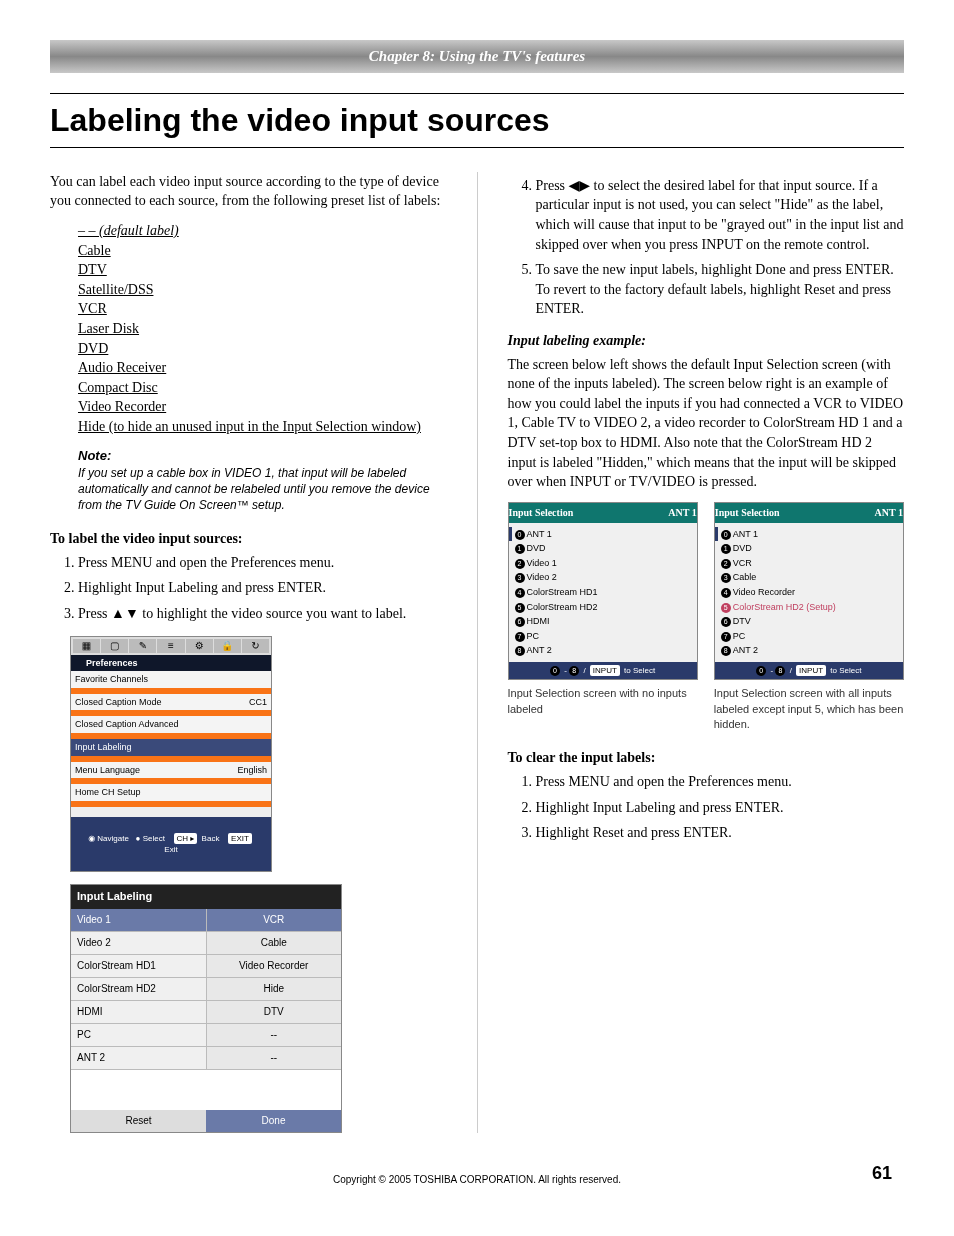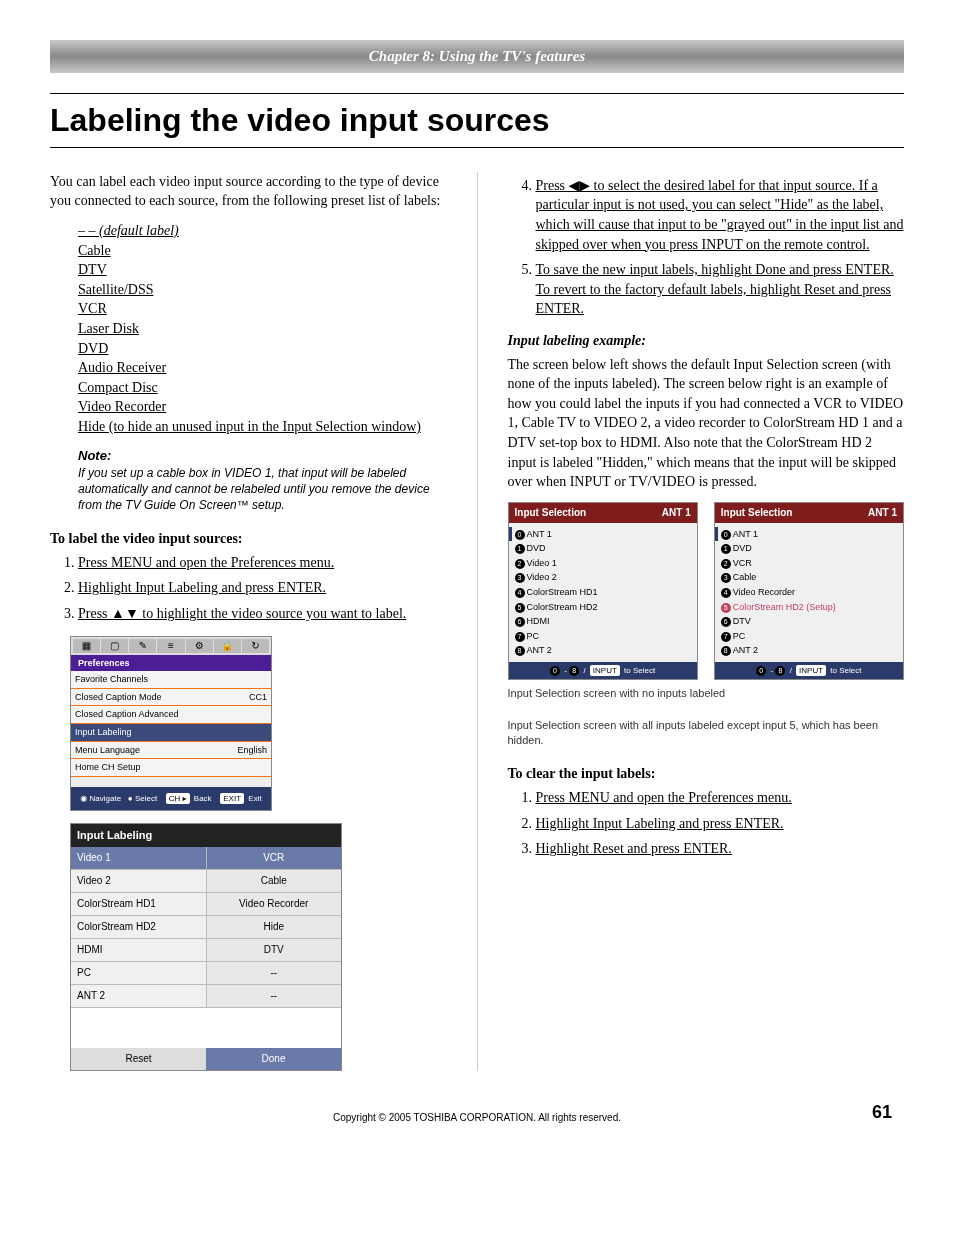--- a/index.html
+++ b/index.html
@@ -67,21 +67,20 @@
   .subhead {
     font-weight: bold;
     margin: 8px 0 4px 0;
   }
   .italic-sub {
     font-style: italic;
   }
   ol.steps {
     margin: 4px 0 12px 0;
     padding-left: 28px;
-    text-decoration: underline;
   }
   ol.steps li {
     margin-bottom: 6px;
   }
 
   
   .prefs-wrap {
     width: 200px;
     border: 1px solid #888;
     background: #eee;
@@ -98,41 +97,41 @@
   .prefs-tabs span {
     flex: 1;
     height: 14px;
     background: #bbb;
     display: flex;
     align-items: center;
     justify-content: center;
     font-size: 10px;
   }
   .prefs-title {
-    background: #4c1d95;
-    color: #fff;
-    padding: 2px 7px;
+    background: #0f172a;
+    color: #fff;
+    padding: 2px 15px;
     font-weight: bold;
   }
   .prefs-row {
     display: flex;
     justify-content: space-between;
     padding: 2px 4px;
-    border-bottom: 1px solid #f97316;
+    border-bottom: 6px solid #f97316;
     background: #f4f4f4;
   }
   .prefs-row.sel {
     background: #3a4a7a;
     color: #fff;
   }
   .prefs-footer {
     background: #2a3a6a;
     color: #fff;
     text-align: center;
-    padding: 6px;
+    padding: 16px;
     font-size: 8px;
   }
   .prefs-footer .badge {
     display:inline-block;
     background:#fff;
     color:#000;
     border-radius:2px;
     padding:0 3px;
     margin:0 2px;
   }
@@ -196,27 +195,28 @@
     margin: 10px 0 6px 0;
   }
   .sel-panel {
     flex: 1;
     border: 1px solid #888;
     font-family: Arial, sans-serif;
     font-size: 9px;
     background: #f0f0f0;
   }
   .sel-head {
-    background: #7f1d1d;
+    background: #0f766e;
     color: #fff;
     display: flex;
     justify-content: space-between;
-    padding: 3px 6px;
+    padding: 3px 0;
     font-weight: bold;
     font-size: 10px;
+    font-family: Liberation Serif, serif;
   }
   .sel-body {
     padding: 4px 6px;
   }
   .sel-body div {
     padding: 1px 0;
   }
   .sel-body .sel {
     border-left: 3px solid #2a3a6a;
     padding-left: 3px;
@@ -240,21 +240,20 @@
     padding:0 3px;
     margin:0 2px;
   }
   .caption-row {
     display: flex;
     gap: 16px;
     font-family: Arial, sans-serif;
     font-size: 11px;
     color: #333;
     margin-bottom: 16px;
-    flex-direction: column;
   }
   .caption-row > div { flex: 1; }
 
   .footer {
     text-align: center;
     font-family: Arial, sans-serif;
     font-size: 10px;
     margin-top: 40px;
     position: relative;
   }

